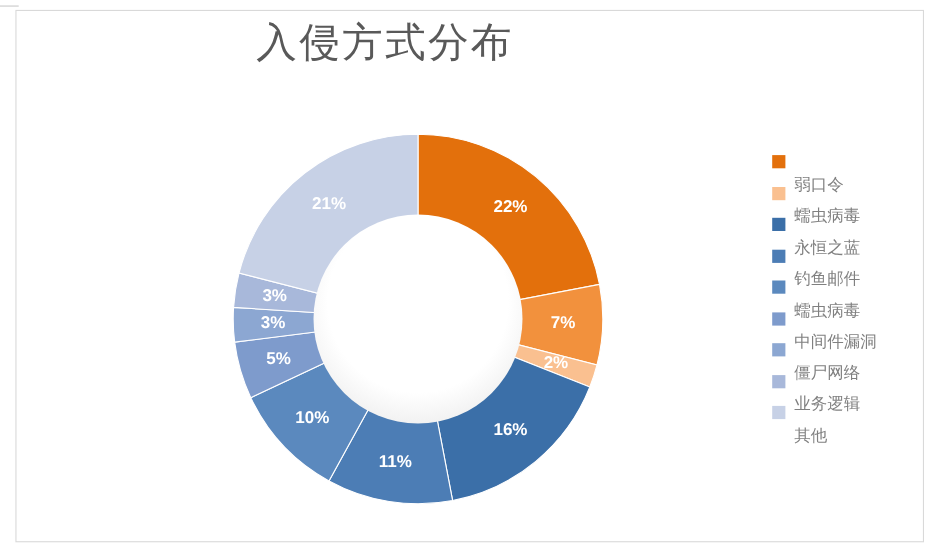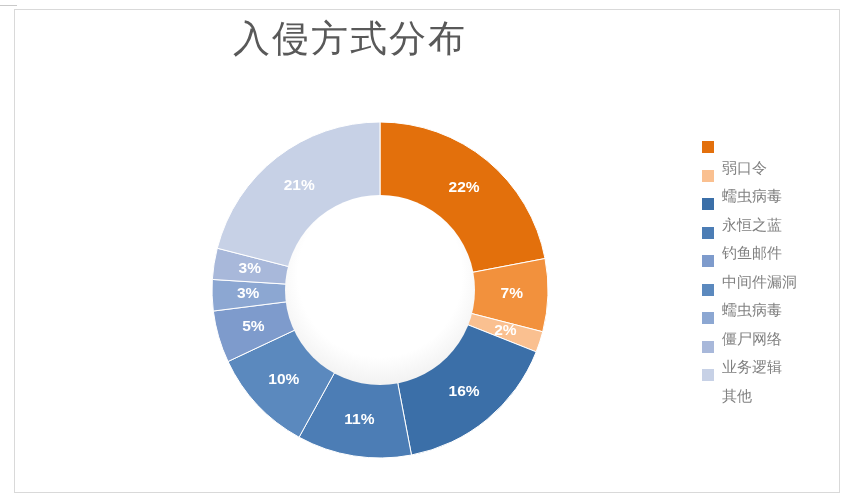--- a/index.html
+++ b/index.html
@@ -154,26 +154,26 @@
       </div>
       <div class="legend-row">
         <span class="legend-swatch" style="background: rgb(59, 111, 168);"></span>
         <span class="legend-label">永恒之蓝</span>
       </div>
       <div class="legend-row">
         <span class="legend-swatch" style="background: rgb(76, 125, 181);"></span>
         <span class="legend-label">钓鱼邮件</span>
       </div>
       <div class="legend-row">
+        <span class="legend-swatch" style="background: rgb(91, 137, 190);"></span>
+        <span class="legend-label">蠕虫病毒</span>
+      </div>
+      <div class="legend-row">
         <span class="legend-swatch" style="background: rgb(126, 155, 204);"></span>
         <span class="legend-label">中间件漏洞</span>
-      </div>
-      <div class="legend-row">
-        <span class="legend-swatch" style="background: rgb(91, 137, 190);"></span>
-        <span class="legend-label">蠕虫病毒</span>
       </div>
       <div class="legend-row">
         <span class="legend-swatch" style="background: rgb(140, 167, 210);"></span>
         <span class="legend-label">僵尸网络</span>
       </div>
       <div class="legend-row">
         <span class="legend-swatch" style="background: rgb(168, 184, 218);"></span>
         <span class="legend-label">业务逻辑</span>
       </div>
       <div class="legend-row">

